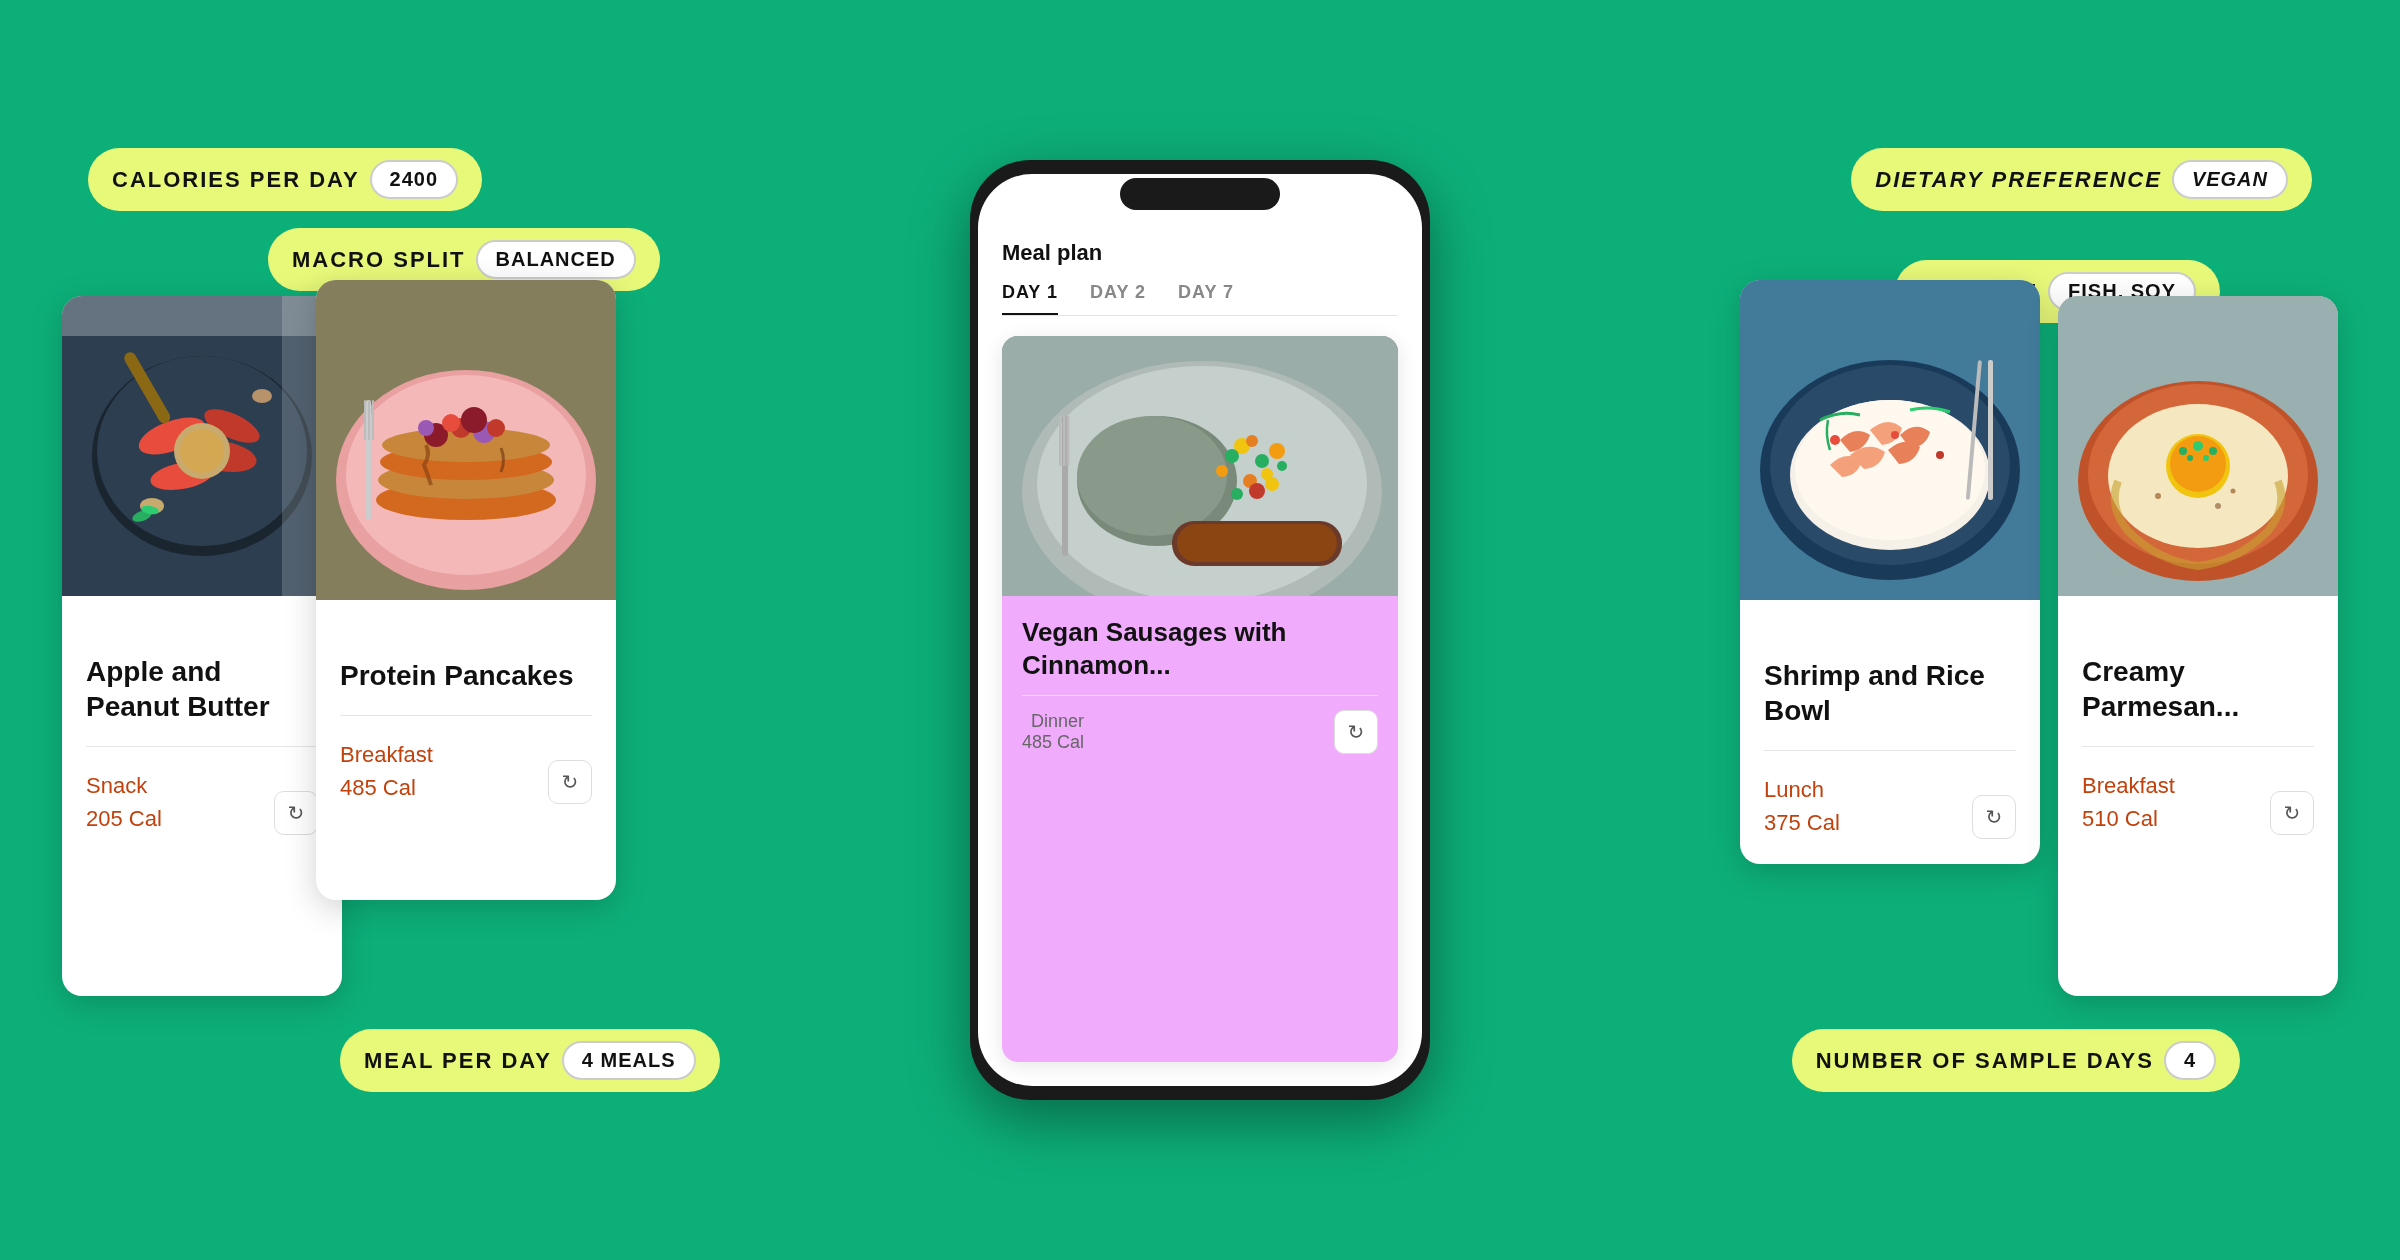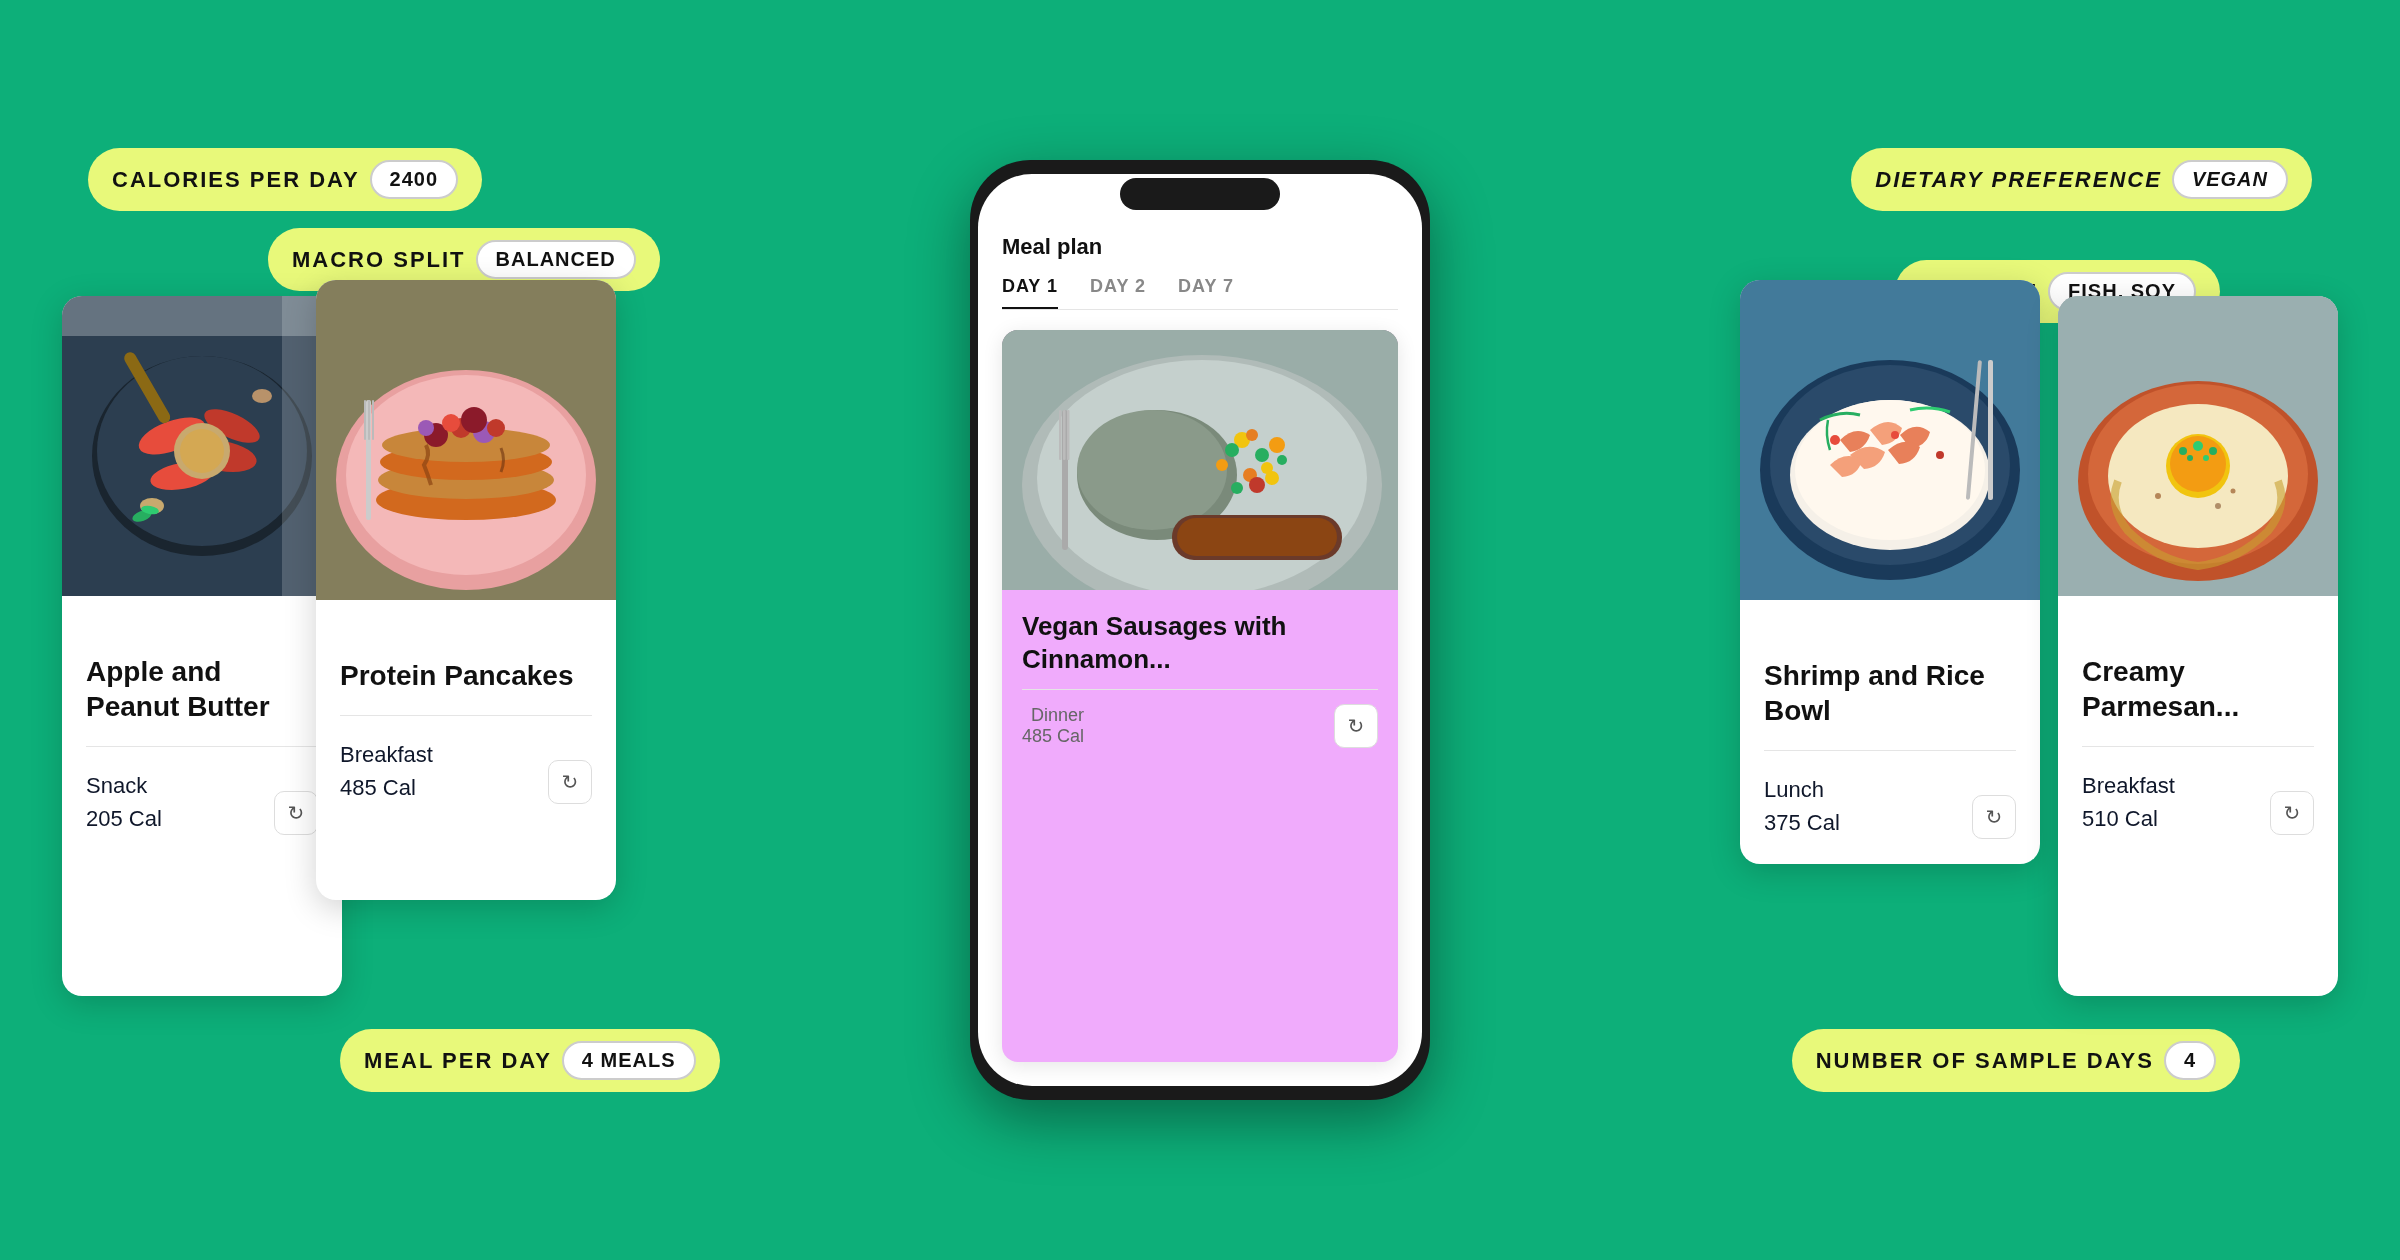--- a/index.html
+++ b/index.html
@@ -75,21 +75,21 @@
     }
 
     .food-card .card-divider {
       height: 1px;
       background: #e5e5e5;
       margin: 4px 0;
     }
 
     .food-card .card-meta {
       font-size: 22px;
-      color: #0f172a;
+      color: #c2410c;
       line-height: 1.5;
     }
 
     .food-card .card-footer {
       display: flex;
       justify-content: space-between;
       align-items: flex-end;
     }
 
     .refresh-btn {
@@ -157,20 +157,21 @@
       padding: 0 24px 24px 24px;
       display: flex;
       flex-direction: column;
     }
 
     .phone-header {
       font-size: 22px;
       font-weight: 700;
       color: #111;
       margin-bottom: 16px;
+      margin-top: 6px;
     }
 
     .phone-tabs {
       display: flex;
       gap: 32px;
       border-bottom: 1px solid #e5e5e5;
       margin-bottom: 20px;
     }
 
     .phone-tab {

